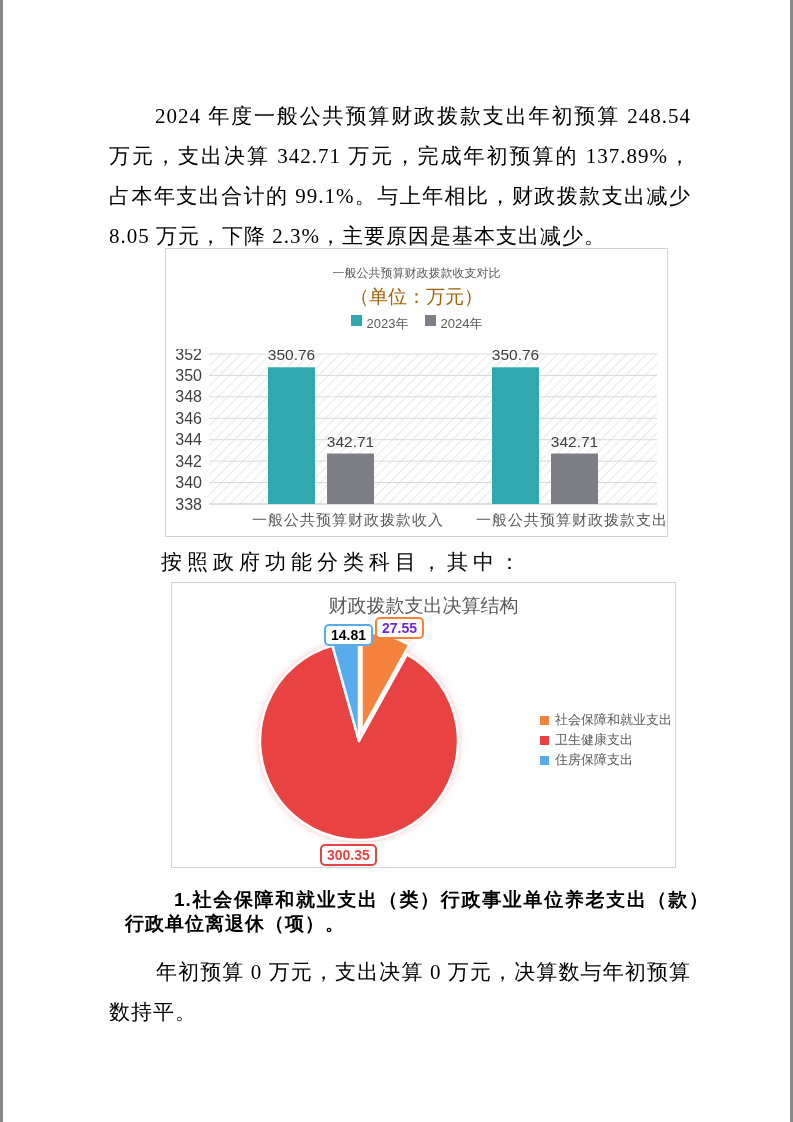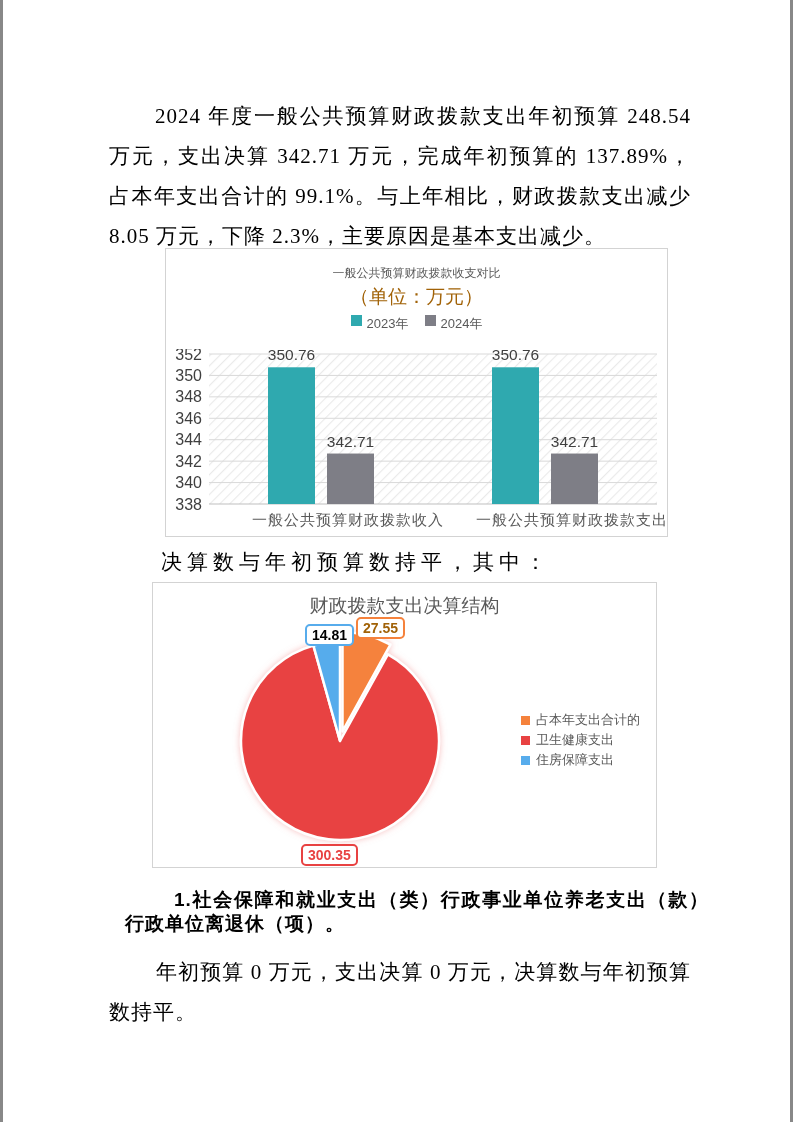--- a/index.html
+++ b/index.html
@@ -21,21 +21,21 @@
     text-align:justify; word-break:break-all; text-indent:49px;
   }
   .closing{ top:952px; left:106px; width:582px; text-indent:47px; }
 
   .chart-box{
     position:absolute; box-sizing:border-box; background:#ffffff;
     border:1px solid #d3d3d3;
     font-family:"Liberation Sans","DejaVu Sans",sans-serif;
   }
   .chart1{ top:248px; left:162px; width:503px; height:289px; }
-  .chart2{ top:582px; left:149px; width:505px; height:286px; }
+  .chart2{ top:582px; left:168px; width:505px; height:286px; }
 
   .chart-title{ margin-top:12px; text-align:center; font-size:12px; line-height:24px; color:#595959; }
   .chart-subtitle{ text-align:center; font-size:19px; line-height:24px; color:#a16207; }
 
   .bar-legend{
     position:absolute; top:66px; left:0; width:100%;
     display:flex; justify-content:center; gap:16px;
     font-size:13px; color:#595959;
   }
   .lg-item{ display:inline-flex; align-items:flex-start; }
@@ -114,43 +114,43 @@
         <rect x="161" y="104.5357142857145" width="47" height="50.464285714285495" fill="#7E7E86"></rect>
         <text x="184.5" y="97.5357142857145" text-anchor="middle" font-size="15.5" fill="#3f3f3f">342.71</text>
         <text x="406" y="176" text-anchor="middle" font-size="15" fill="#595959" letter-spacing="1">一般公共预算财政拨款支出</text>
         <rect x="326" y="18.28571428571439" width="47" height="136.7142857142856" fill="#2FA9AF"></rect>
         <text x="349.5" y="11.285714285714391" text-anchor="middle" font-size="15.5" fill="#3f3f3f">350.76</text>
         <rect x="385" y="104.5357142857145" width="47" height="50.464285714285495" fill="#7E7E86"></rect>
         <text x="408.5" y="97.5357142857145" text-anchor="middle" font-size="15.5" fill="#3f3f3f">342.71</text>
       </svg>
   </div>
 
-  <p class="body-text mid">决算数与年初预算数持平，其中：</p>
+  <p class="body-text mid">按照政府功能分类科目，其中：</p>
 
   <div class="chart-box chart2">
     <svg class="pie-svg" width="505" height="285">
         <defs>
           <filter id="glow" x="-30%" y="-30%" width="160%" height="160%">
             <feDropShadow dx="0" dy="0" stdDeviation="3" flood-color="#f08080" flood-opacity="0.5"></feDropShadow>
           </filter>
         </defs>
         <g filter="url(#glow)">
           <path d="M 189.49872373265123 148.3172121933874 L 189.49872373265123 49.317212193387405 A 99 99 0 0 1 237.40405488005666 61.679580371774065 Z" fill="#F5823C" stroke="#ffffff" stroke-width="2.5" stroke-linejoin="round"></path>
           <path d="M 187 158 L 234.90533114740543 71.36236817838666 A 99 99 0 1 1 160.44821294442815 62.627034206985215 Z" fill="#E84242" stroke="#ffffff" stroke-width="2.5" stroke-linejoin="round"></path>
           <path d="M 187 158 L 160.44821294442815 62.627034206985215 A 99 99 0 0 1 186.99999999999997 59 Z" fill="#57ACEC" stroke="#ffffff" stroke-width="2.5" stroke-linejoin="round"></path>
         </g>
       </svg>
     <div class="chart-title2">财政拨款支出决算结构</div>
-    <div class="pie-callout co-0" style="color: #a16207; border-color: rgb(245, 130, 60);">27.55</div>
+    <div class="pie-callout co-0" style="color: #6d28d9; border-color: rgb(245, 130, 60);">27.55</div>
     <div class="pie-callout co-1" style="color: rgb(232, 66, 66); border-color: rgb(232, 66, 66);">300.35</div>
     <div class="pie-callout co-2" style="color: #000000; border-color: rgb(87, 172, 236);">14.81</div>
     <div class="pie-legend">
         <div class="pie-lg-item">
           <span class="pie-sw" style="background: rgb(245, 130, 60);"></span>
-          <span>占本年支出合计的</span>
+          <span>社会保障和就业支出</span>
         </div>
         <div class="pie-lg-item">
           <span class="pie-sw" style="background: rgb(232, 66, 66);"></span>
           <span>卫生健康支出</span>
         </div>
         <div class="pie-lg-item">
           <span class="pie-sw" style="background: rgb(87, 172, 236);"></span>
           <span>住房保障支出</span>
         </div>
       </div>

